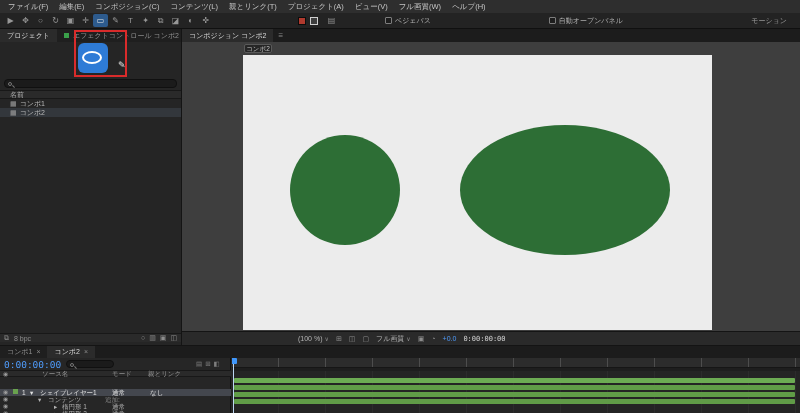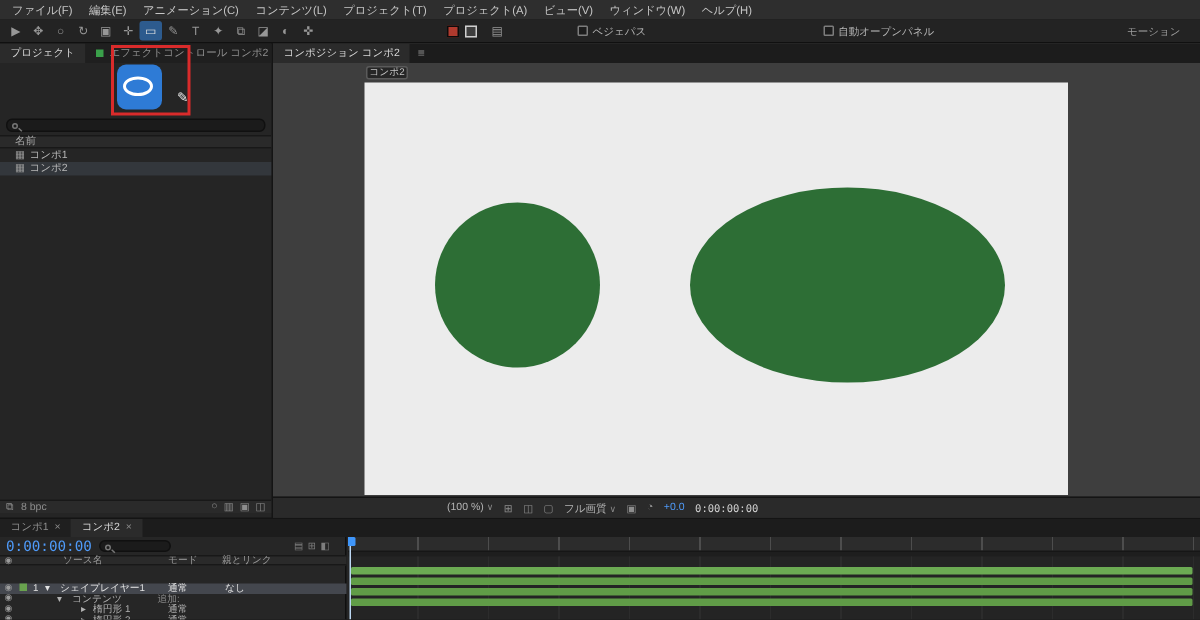--- a/index.html
+++ b/index.html
@@ -93,26 +93,26 @@
   .fx-dot{width:5px;height:5px;background:#3aa04a;display:inline-block}
 </style>
 </head>
 <body>
 
 <div class="app">
 
   <div class="menubar">
     <span>ファイル(F)</span>
     <span>編集(E)</span>
-    <span>アニメーション(C)</span>
+    <span>コンポジション(C)</span>
     <span>コンテンツ(L)</span>
-    <span>プロジェクト(T)</span>
+    <span>親とリンク(T)</span>
     <span>プロジェクト(A)</span>
     <span>ビュー(V)</span>
-    <span>ウィンドウ(W)</span>
+    <span>フル画質(W)</span>
     <span>ヘルプ(H)</span>
   </div>
 
   <div class="toolbar">
     <span class="tool">▶</span>
     <span class="tool">✥</span>
     <span class="tool">○</span>
     <span class="tool">↻</span>
     <span class="tool">▣</span>
     <span class="tool">✛</span>

